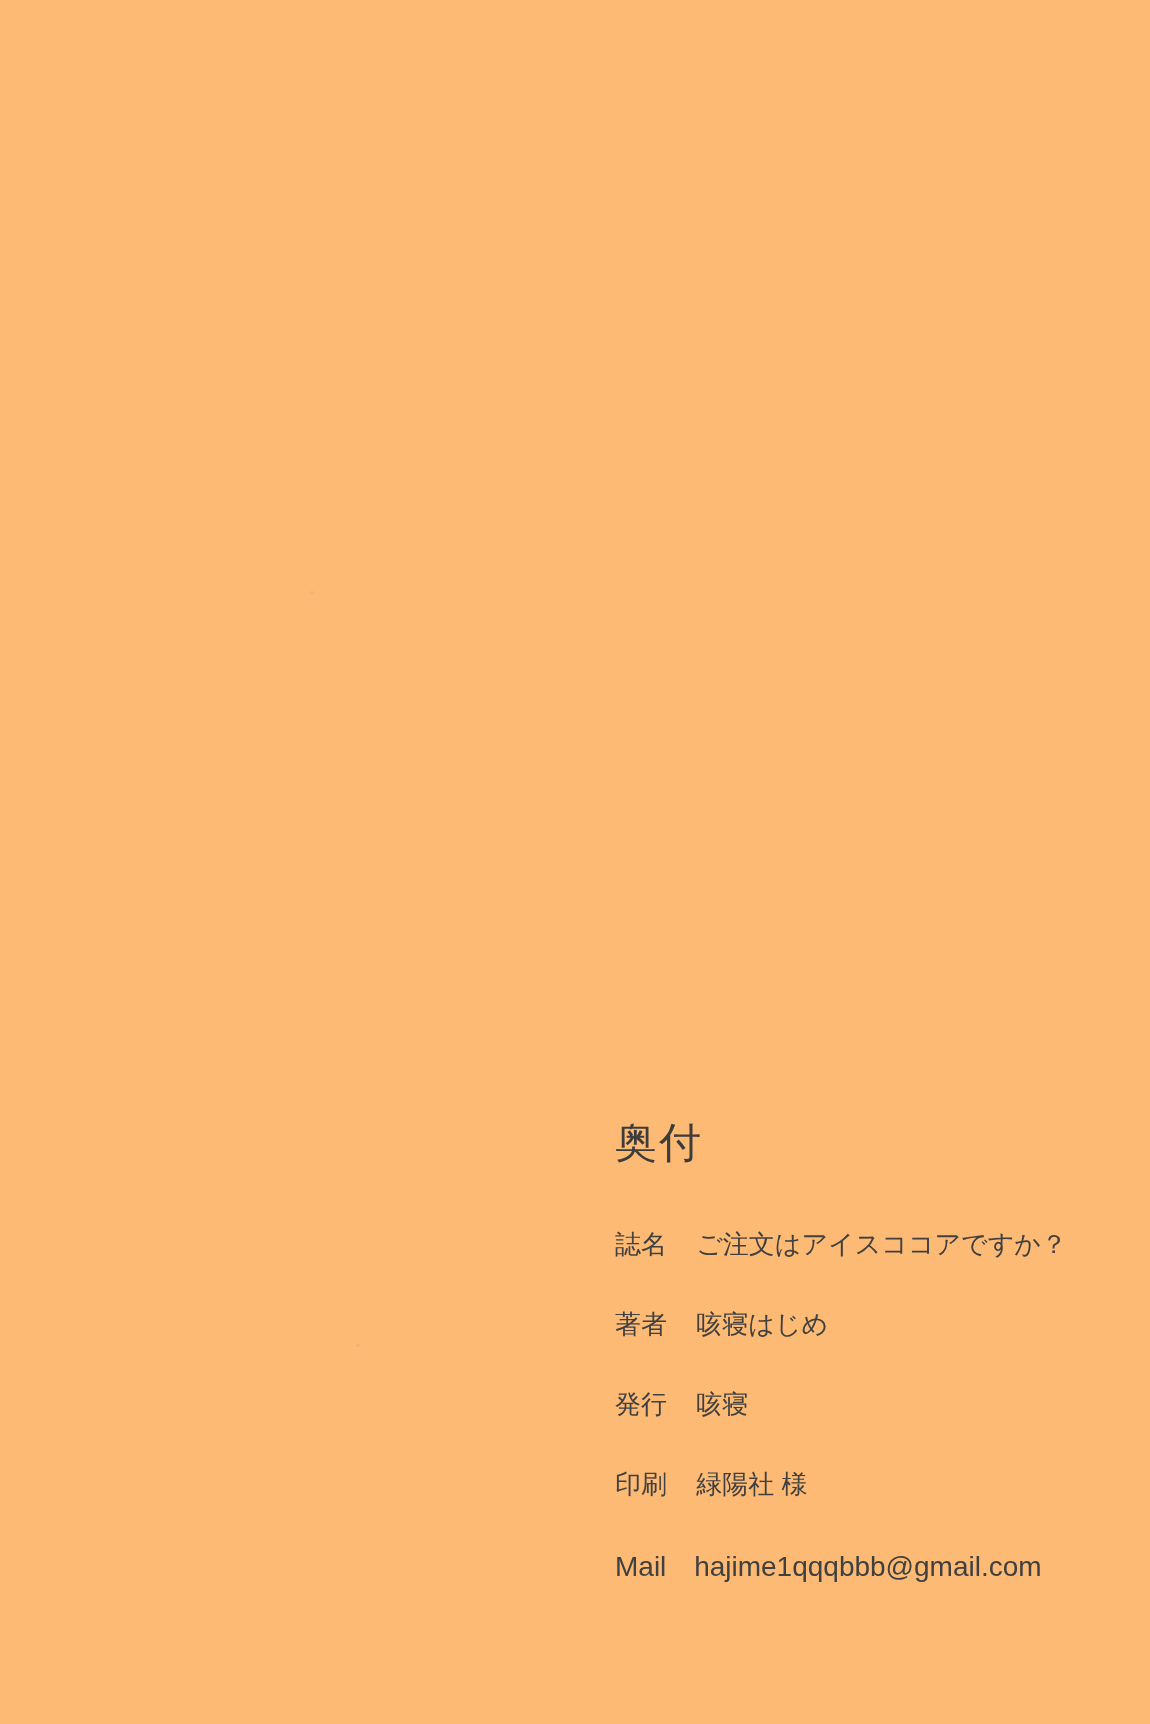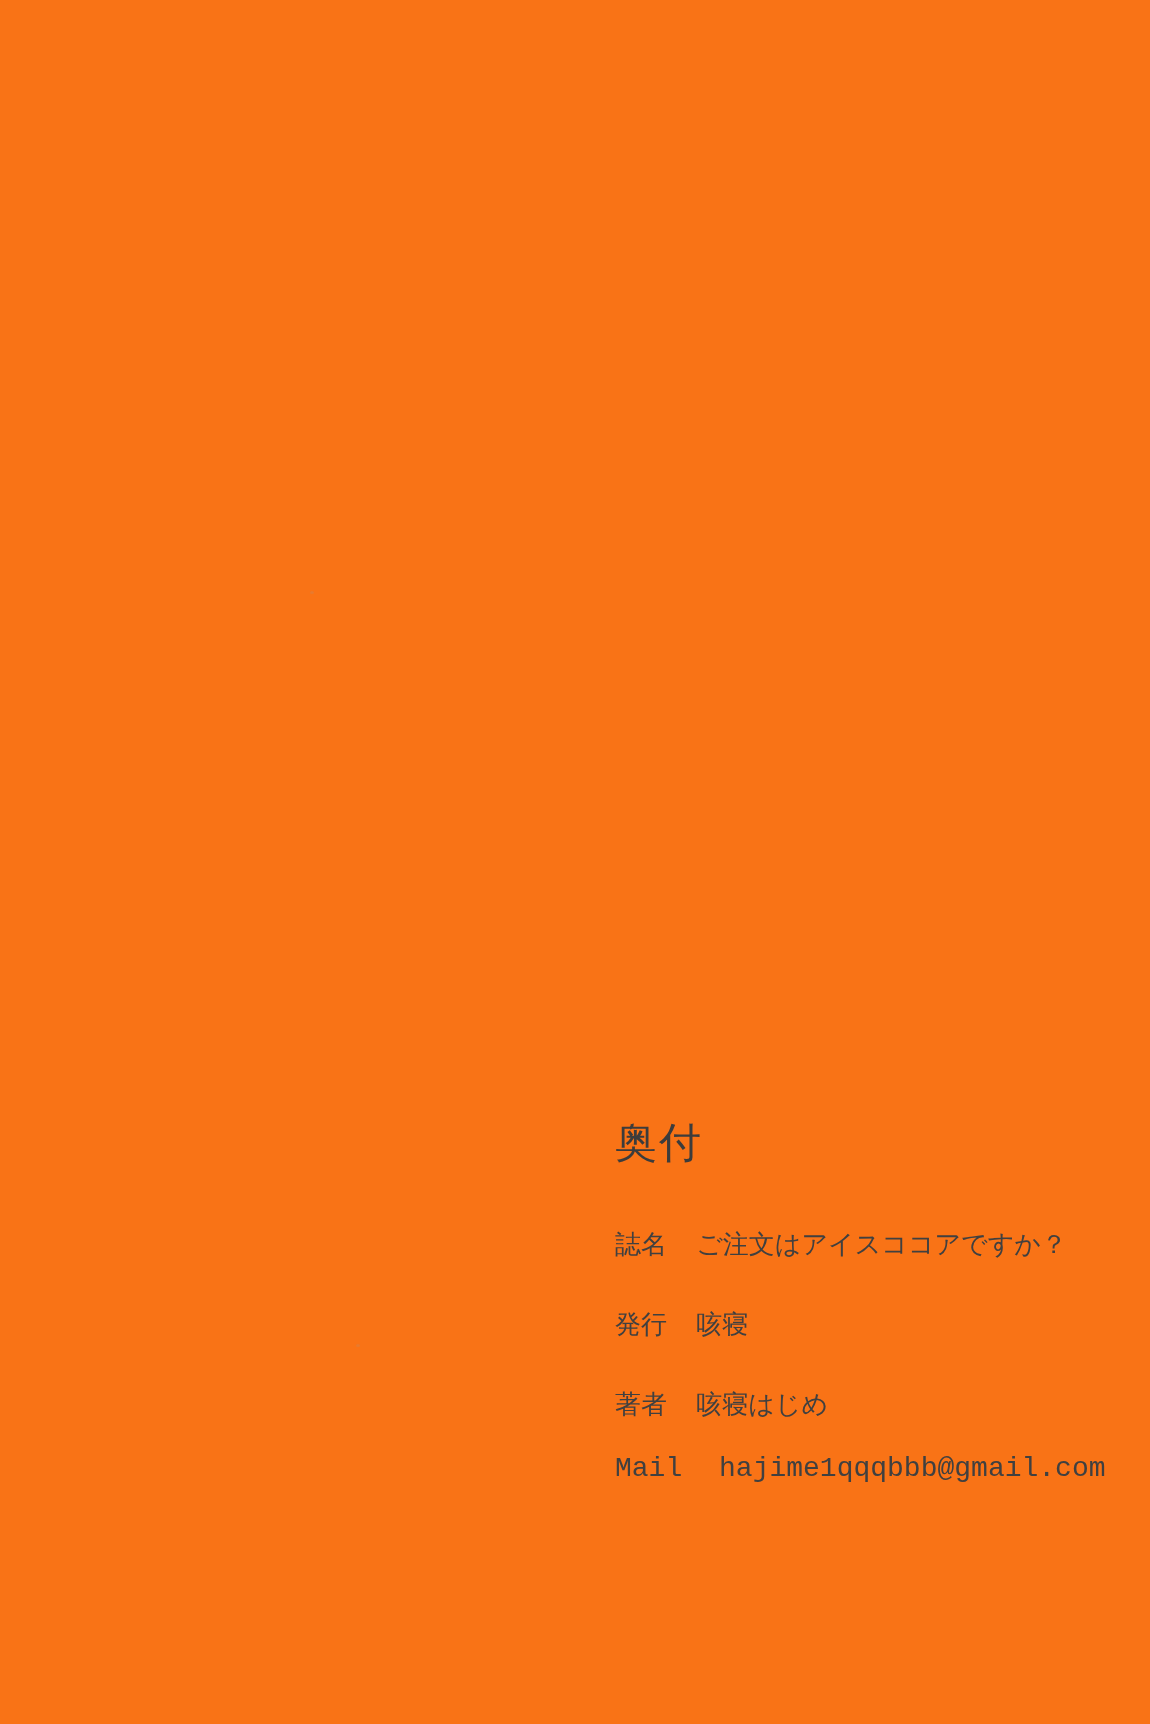--- a/index.html
+++ b/index.html
@@ -11,21 +11,21 @@
     height: 1724px;
     background: #fdfdfd;
     position: relative;
     overflow: hidden;
     font-family: "Liberation Sans", "DejaVu Sans", sans-serif;
     color: #3f3f3f;
   }
   .page {
     position: absolute;
     inset: 0;
-    background: #f97316;
+    background: #fdba74;
   }
   .colophon {
     position: absolute;
     left: 615px;
     top: 1120px;
     width: 500px;
   }
   .colophon-heading {
     font-size: 42px;
     line-height: 46px;
@@ -49,25 +49,24 @@
     margin-bottom: 33px; 
   }
   .info-row .label {
     display: inline-block;
     margin-right: 22px;
   }
   .info-row .value {
     display: inline-block;
   }
   .contact-block {
-    margin-top: 32px;
+    margin-top: 50px;
     font-size: 28px;
     line-height: 33px;
     color: #404040;
-    font-family: Liberation Mono, monospace;
   }
   .contact-row {
     white-space: nowrap;
   }
   .contact-row .label {
     display: inline-block;
     margin-right: 20px;
   }
   
   .speck {
@@ -103,29 +102,33 @@
 
     <div class="info-rows">
 
       <div class="info-row">
         <span class="label">誌名</span>
         <span class="value">ご注文はアイスココアですか？</span>
       </div>
 
 
       <div class="info-row">
+        <span class="label">著者</span>
+        <span class="value">咳寝はじめ</span>
+      </div>
+
+      <div class="info-row">
         <span class="label">発行</span>
         <span class="value">咳寝</span>
       </div>
 
       <div class="info-row">
-        <span class="label">著者</span>
-        <span class="value">咳寝はじめ</span>
+        <span class="label">印刷</span>
+        <span class="value">緑陽社 様</span>
       </div>
-
 
     </div>
 
     <div class="contact-block">
 
       <div class="contact-row">
         <span class="label">Mail</span>
         <span class="value">hajime1qqqbbb@gmail.com</span>
       </div>
 

